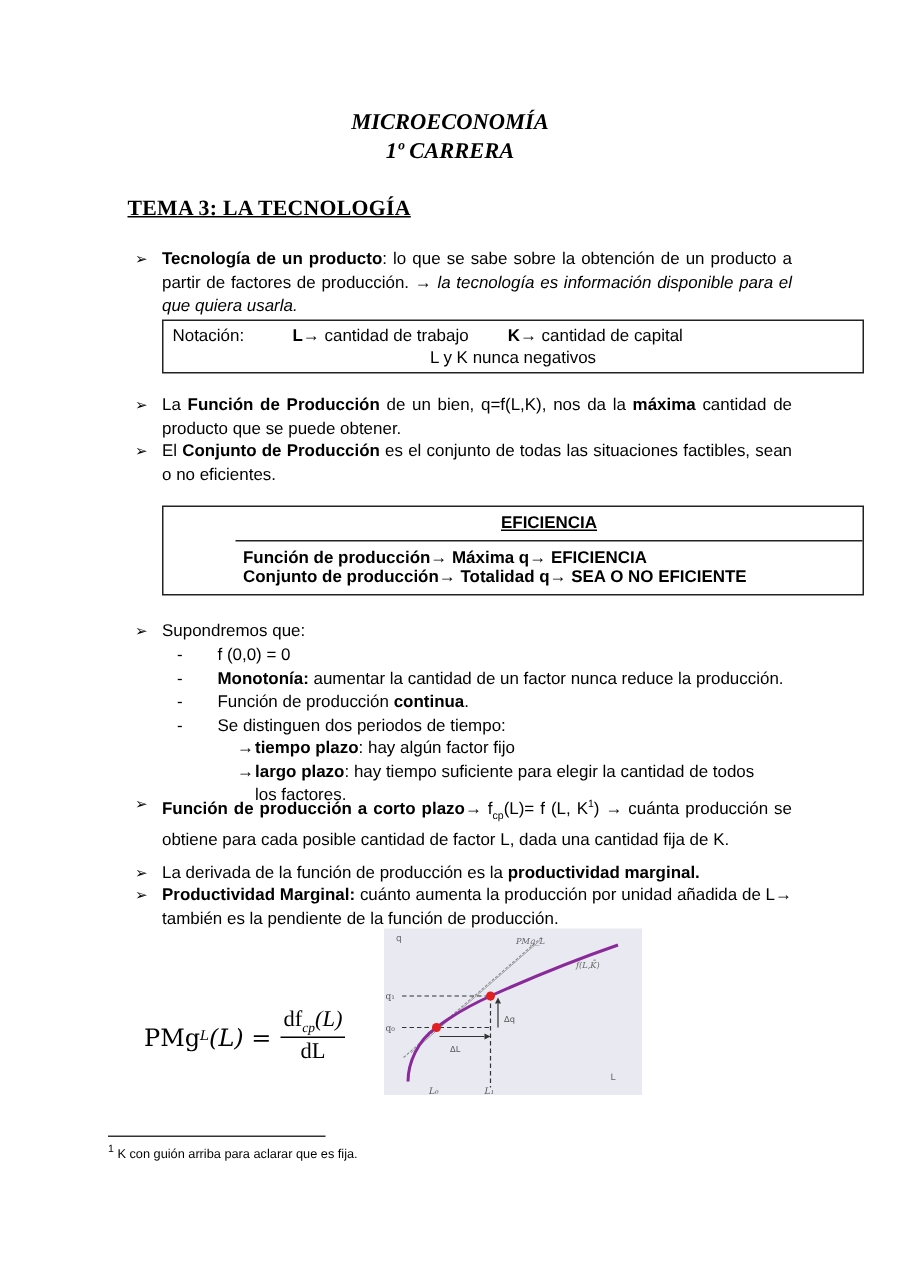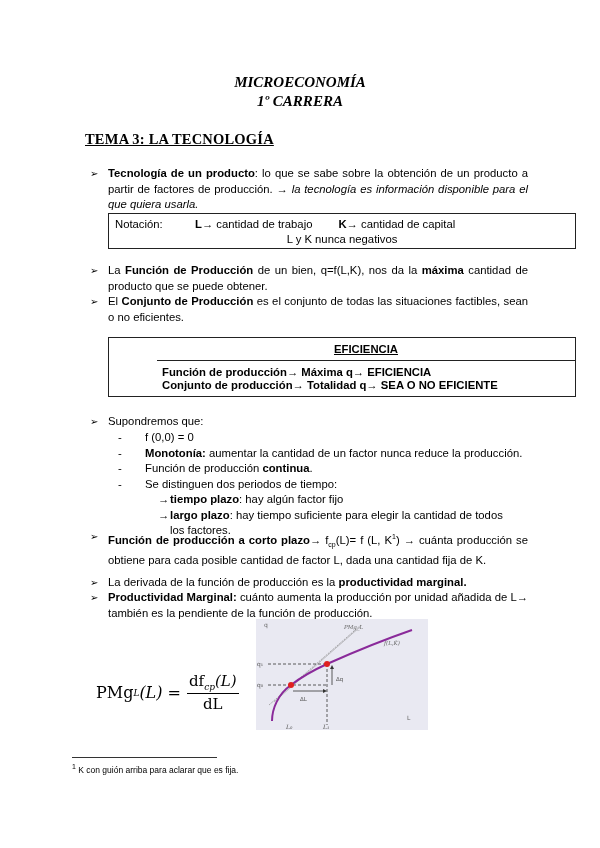--- a/index.html
+++ b/index.html
@@ -24,21 +24,21 @@
   .box2 .body { padding: 5px 0 0 5px; line-height: 13px; font-weight: bold; }
   .dash-list { position: absolute; left: 118px; width: 420px; }
   .dash-row { position: relative; height: 15.5px; }
   .dash-row .dash { position: absolute; left: 0; }
   .dash-row .t { position: absolute; left: 27px; white-space: nowrap; }
   .arrow-row { position: relative; padding-left: 40px; }
   .arrow-row .a { position: absolute; left: 40px; }
   .arrow-row .t2 { margin-left: 12px; display: block; }
   .formula { position: absolute; left: 96px; top: 672px; font-family: "DejaVu Serif", "Liberation Serif", serif;
     font-size: 16px; display: flex; align-items: center; }
-  .frac { display: inline-flex; flex-direction: column; align-items: center; margin-left: 6px; font-size: 15px; }
+  .frac { display: inline-flex; flex-direction: column; align-items: center; margin-left: 6px; font-size: 15px; font-family: Liberation Serif, serif; }
   .frac .num { border-bottom: 1px solid #000; padding: 0 2px 1px; }
   .frac .den { padding-top: 1px; }
   .graph { position: absolute; left: 256px; top: 619px; width: 172px; height: 111px; background: #e9e9f2; }
   .footline { position: absolute; left: 72px; top: 757px; width: 145px; border-top: 1px solid #333; }
   .footnote { position: absolute; left: 72px; top: 763px; font-family: "Liberation Sans", "DejaVu Sans", sans-serif; font-size: 8.5px; }
   sup { font-size: 7px; }
   sub { font-size: 7px; }
 </style>
 </head>
 <body>

